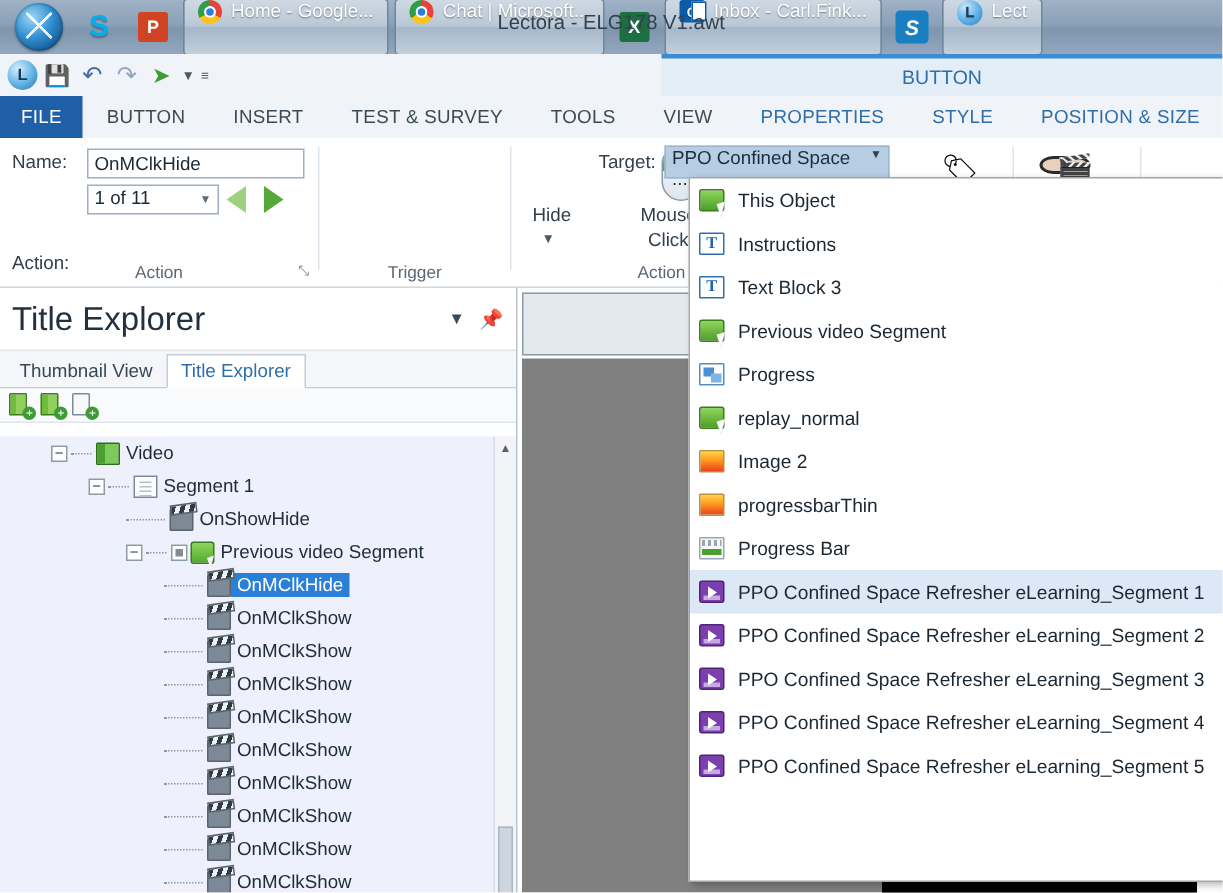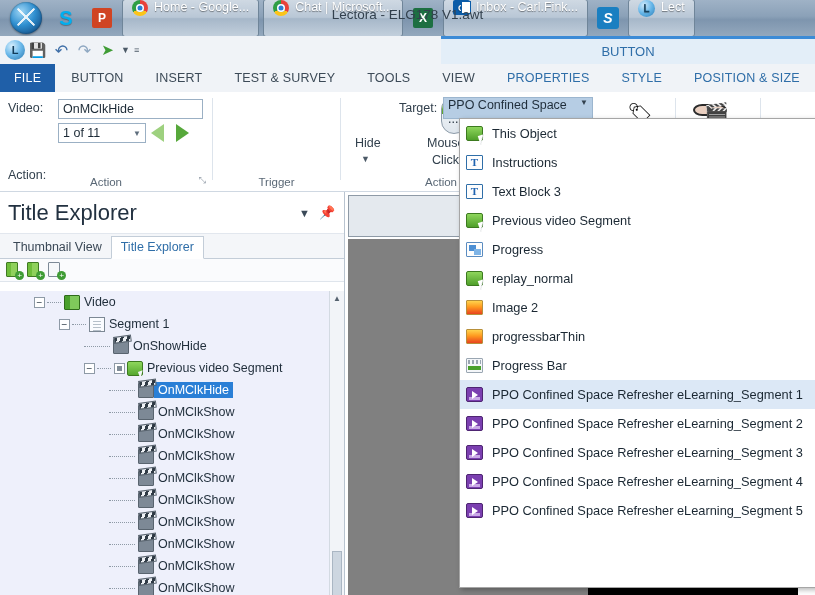--- a/index.html
+++ b/index.html
@@ -136,21 +136,21 @@
   
   .lbl-s { font-size:12.5px; color:#32404d; }
   .fld-name {
     position:absolute; left:58px; top:7px; width:145px; height:20px;
     border:1px solid #9bb0c4; background:#fff; font-size:12.5px; color:#1c2a36;
     padding:1px 4px; line-height:17px;
   }
   .fld-action {
     position:absolute; left:58px; top:31px; width:88px; height:20px;
     border:1px solid #9bb0c4; background:#fff; font-size:12.5px; color:#1c2a36;
-    padding:1px 4px; line-height:17px; display:flex; align-items:center;
+    padding:1px 4px; line-height:17px; display:flex; align-items:flex-end;
   }
   .fld-action .caret { margin-left:auto; color:#5e6e7d; font-size:8px; }
   .nav-prev, .nav-next { position:absolute; top:32px; width:0; height:0; }
   .nav-prev { left:151px; border-top:9px solid transparent; border-bottom:9px solid transparent;
               border-right:13px solid #9ed17f; }
   .nav-next { left:176px; border-top:9px solid transparent; border-bottom:9px solid transparent;
               border-left:13px solid #57a83b; }
 
   
   .mouse-ic {
@@ -376,21 +376,21 @@
     <div class="tab">TOOLS</div>
     <div class="tab">VIEW</div>
     <div class="tab ctx">PROPERTIES</div>
     <div class="tab ctx">STYLE</div>
     <div class="tab ctx">POSITION &amp; SIZE</div>
   </div>
 
   <div class="ribbon">
 
     <div class="grp" style="left:0;width:212px;">
-      <span class="lbl-s" style="position:absolute;left:8px;top:9px;">Video:</span>
+      <span class="lbl-s" style="position:absolute;left:8px;top:9px;">Name:</span>
       <div class="fld-name">OnMClkHide</div>
       <span class="lbl-s" style="position:absolute;left:8px;top:33px;margin-top:43px;">Action:</span>
       <div class="fld-action">
         <span>1 of 11</span>
         <span class="caret">▼</span>
       </div>
       <div class="nav-prev"></div>
       <div class="nav-next"></div>
       <div class="grp-name">Action</div>
       <div class="dlg-launch">⤡</div>

